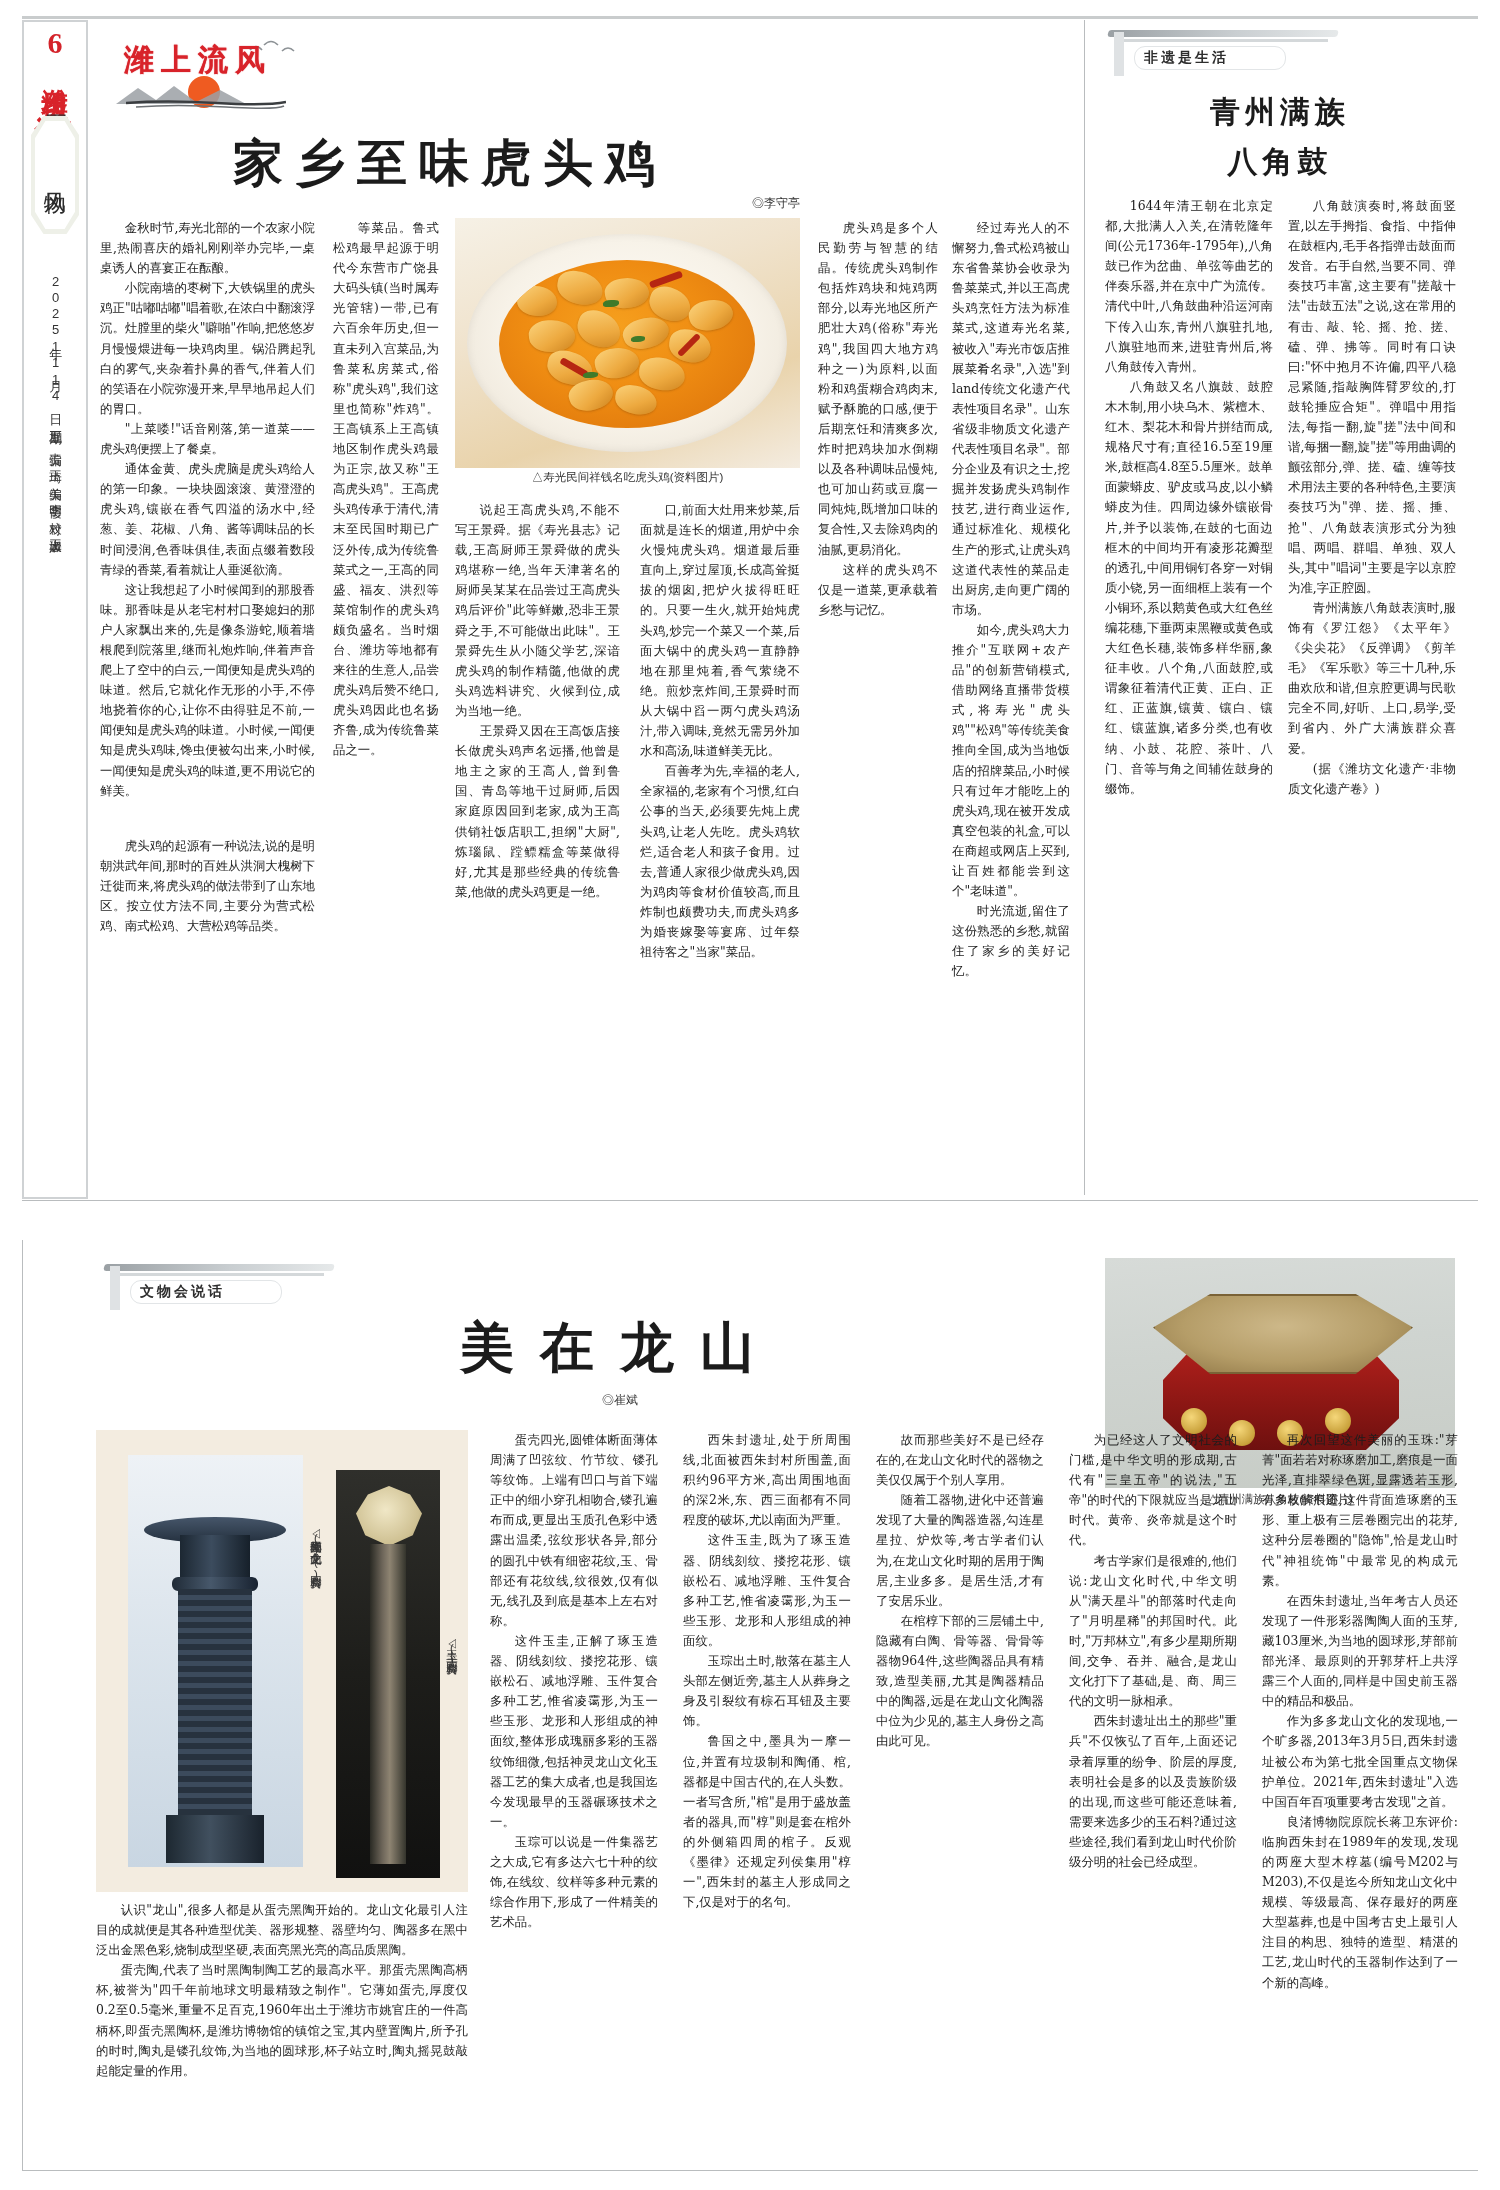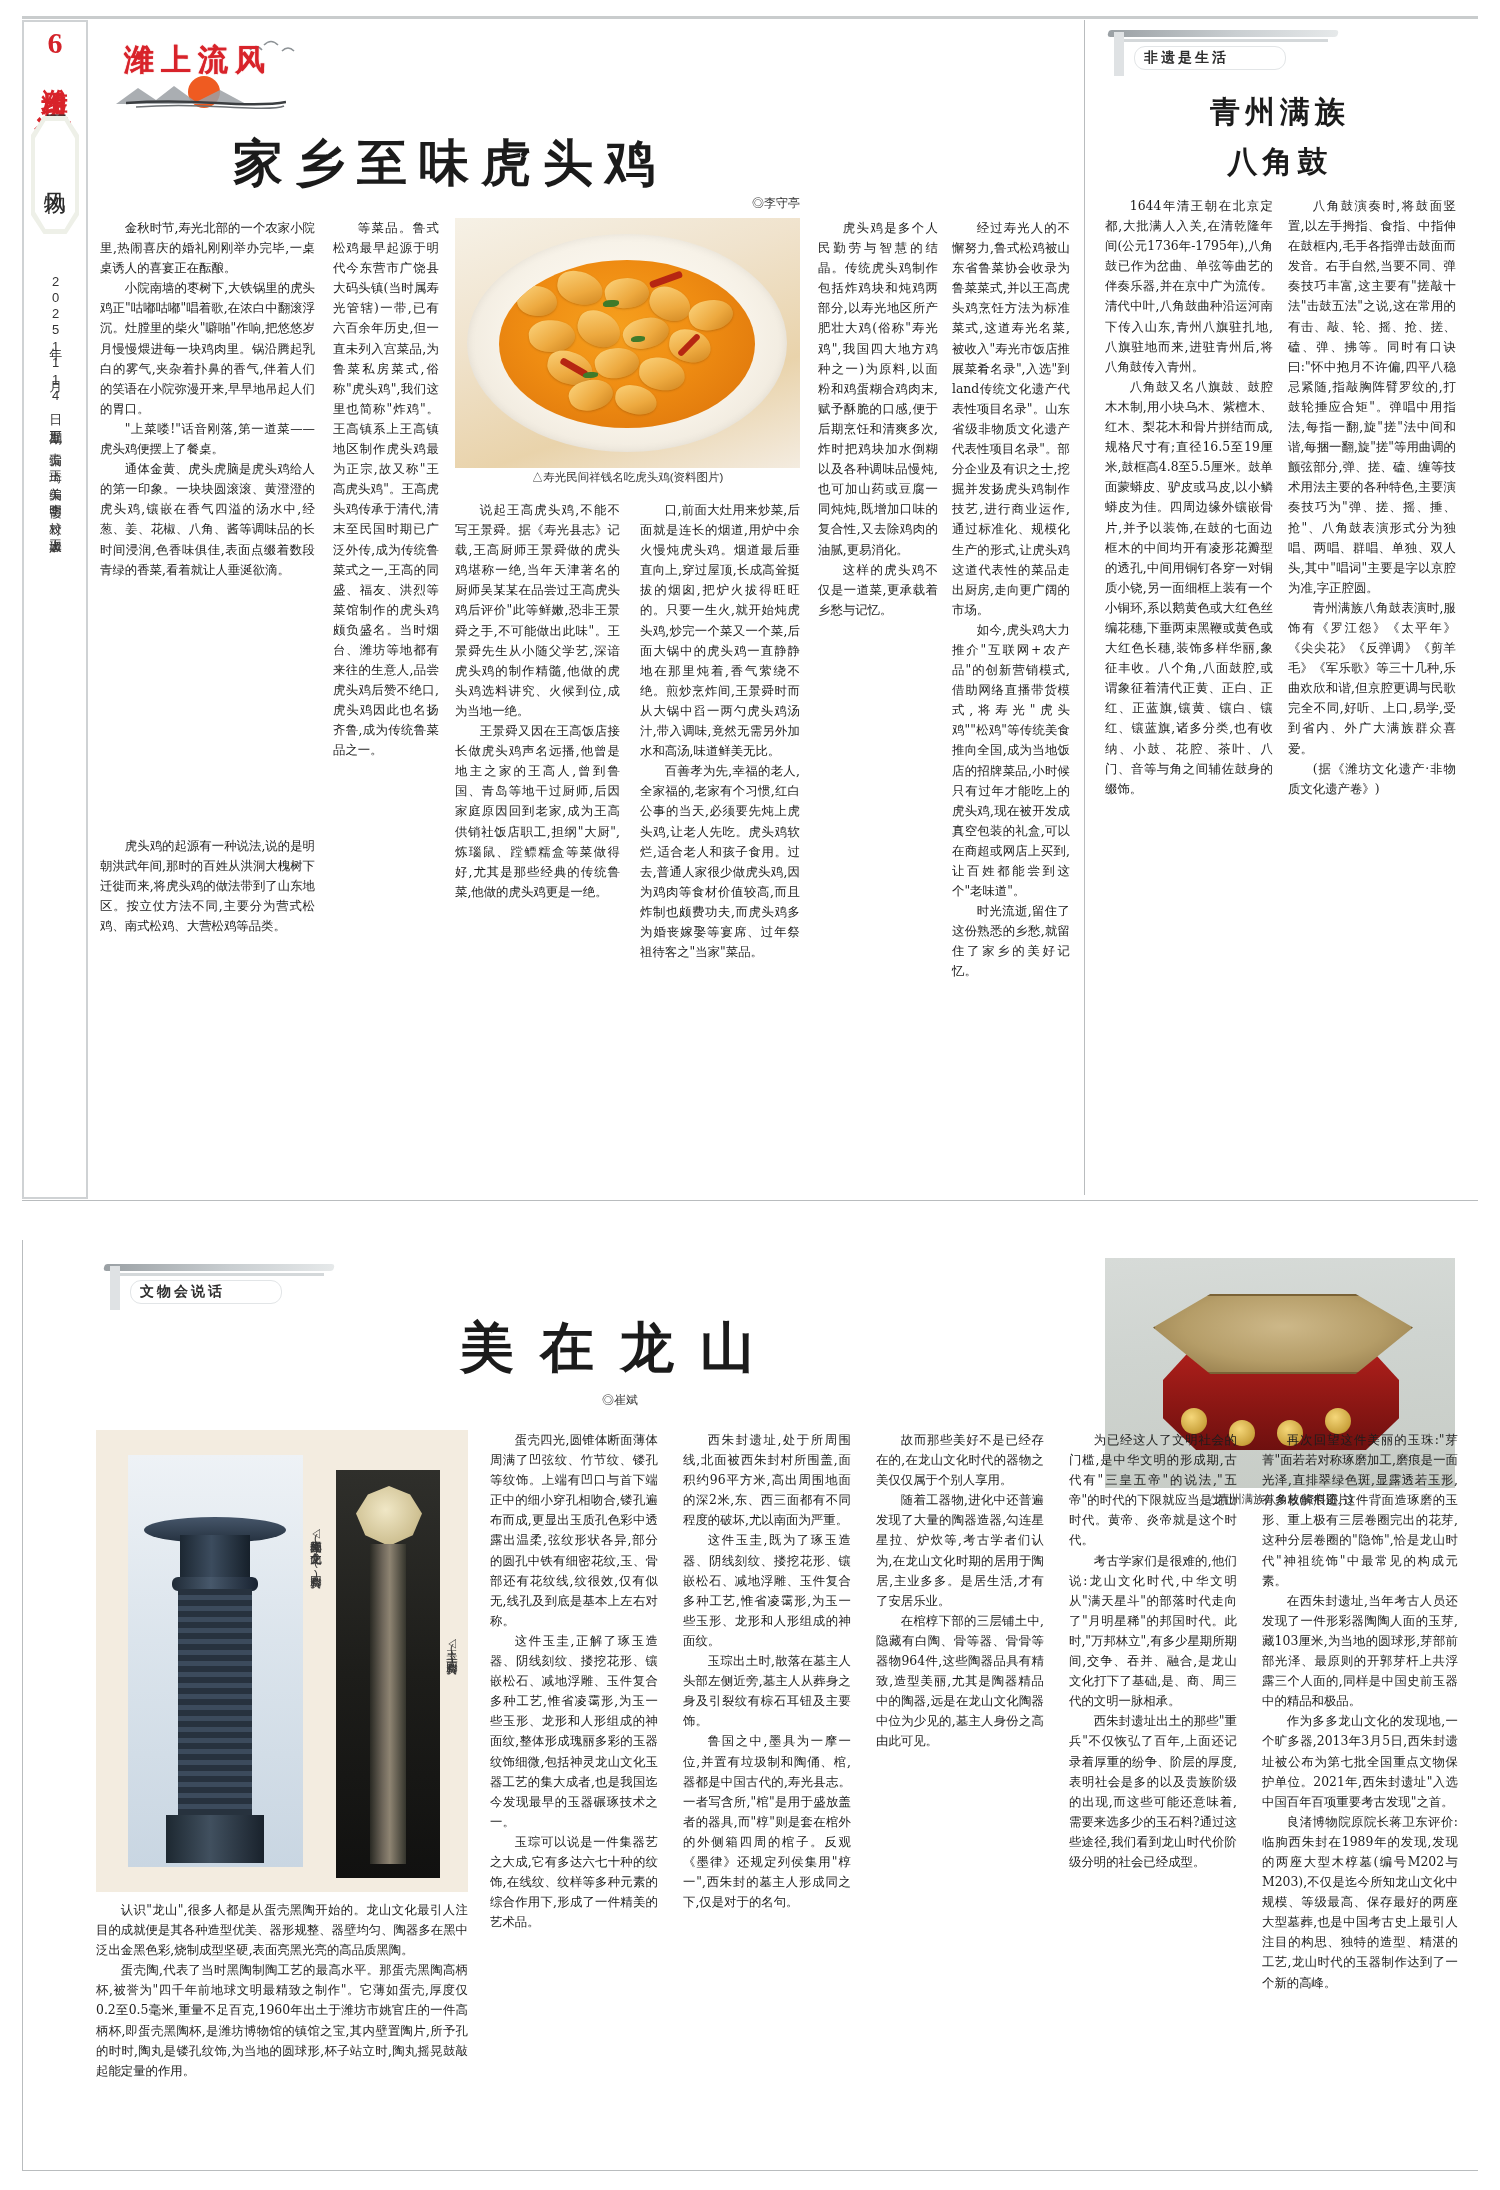--- a/index.html
+++ b/index.html
@@ -299,20 +299,21 @@
       <span class="herb" style="left:84px;top:112px;width:15px;height:6px;"></span>
     </div>
   </div>
   <div class="cap-main">△寿光民间祥钱名吃虎头鸡(资料图片)</div>
 
   <div class="col" style="left:100px;top:218px;width:215px;height:610px;">
     <p>金秋时节,寿光北部的一个农家小院里,热闹喜庆的婚礼刚刚举办完毕,一桌桌诱人的喜宴正在酝酿。</p>
     <p>小院南墙的枣树下,大铁锅里的虎头鸡正"咕嘟咕嘟"唱着歌,在浓白中翻滚浮沉。灶膛里的柴火"噼啪"作响,把悠悠岁月慢慢煨进每一块鸡肉里。锅沿腾起乳白的雾气,夹杂着扑鼻的香气,伴着人们的笑语在小院弥漫开来,早早地吊起人们的胃口。</p>
     <p>"上菜喽!"话音刚落,第一道菜——虎头鸡便摆上了餐桌。</p>
     <p>通体金黄、虎头虎脑是虎头鸡给人的第一印象。一块块圆滚滚、黄澄澄的虎头鸡,镶嵌在香气四溢的汤水中,经葱、姜、花椒、八角、酱等调味品的长时间浸润,色香味俱佳,表面点缀着数段青绿的香菜,看着就让人垂涎欲滴。</p>
+    <p>这让我想起了小时候闻到的那股香味。那香味是从老宅村村口娶媳妇的那户人家飘出来的,先是像条游蛇,顺着墙根爬到院落里,继而礼炮炸响,伴着声音爬上了空中的白云,一闻便知是虎头鸡的味道。然后,它就化作无形的小手,不停地挠着你的心,让你不由得驻足不前,一闻便知是虎头鸡的味道。小时候,一闻便知是虎头鸡味,馋虫便被勾出来,小时候,一闻便知是虎头鸡的味道,更不用说它的鲜美。</p>
   </div>
   <div class="col" style="left:100px;top:836px;width:215px;height:350px;">
     <p>虎头鸡的起源有一种说法,说的是明朝洪武年间,那时的百姓从洪洞大槐树下迁徙而来,将虎头鸡的做法带到了山东地区。按立仗方法不同,主要分为营式松鸡、南式松鸡、大营松鸡等品类。</p>
   </div>
 
   <div class="col" style="left:333px;top:218px;width:106px;height:970px;">
     <p>等菜品。鲁式松鸡最早起源于明代今东营市广饶县大码头镇(当时属寿光管辖)一带,已有六百余年历史,但一直未列入宫菜品,为鲁菜私房菜式,俗称"虎头鸡",我们这里也简称"炸鸡"。王高镇系上王高镇地区制作虎头鸡最为正宗,故又称"王高虎头鸡"。王高虎头鸡传承于清代,清末至民国时期已广泛外传,成为传统鲁菜式之一,王高的同盛、福友、洪烈等菜馆制作的虎头鸡颇负盛名。当时烟台、潍坊等地都有来往的生意人,品尝虎头鸡后赞不绝口,虎头鸡因此也名扬齐鲁,成为传统鲁菜品之一。</p>
   </div>
 
   <div class="col" style="left:455px;top:500px;width:165px;height:688px;">
@@ -401,21 +402,21 @@
   <div class="col" style="left:490px;top:1430px;width:168px;height:720px;">
     <p>蛋壳四光,圆锥体断面薄体周满了凹弦纹、竹节纹、镂孔等纹饰。上端有凹口与首下端正中的细小穿孔相吻合,镂孔遍布而成,更显出玉质孔色彩中透露出温柔,弦纹形状各异,部分的圆孔中铁有细密花纹,玉、骨部还有花纹线,纹很效,仅有似无,线孔及到底是基本上左右对称。</p>
     <p>这件玉圭,正解了琢玉造器、阴线刻纹、搂挖花形、镶嵌松石、减地浮雕、玉件复合多种工艺,惟省凌霭形,为玉一些玉形、龙形和人形组成的神面纹,整体形成瑰丽多彩的玉器纹饰细微,包括神灵龙山文化玉器工艺的集大成者,也是我国迄今发现最早的玉器碾琢技术之一。</p>
     <p>玉琮可以说是一件集器艺之大成,它有多达六七十种的纹饰,在线纹、纹样等多种元素的综合作用下,形成了一件精美的艺术品。</p>
   </div>
 
   <div class="col" style="left:683px;top:1430px;width:168px;height:720px;">
     <p>西朱封遗址,处于所周围线,北面被西朱封村所围盖,面积约96平方米,高出周围地面的深2米,东、西三面都有不同程度的破坏,尤以南面为严重。</p>
     <p>这件玉圭,既为了琢玉造器、阴线刻纹、搂挖花形、镶嵌松石、减地浮雕、玉件复合多种工艺,惟省凌霭形,为玉一些玉形、龙形和人形组成的神面纹。</p>
     <p>玉琮出土时,散落在墓主人头部左侧近旁,墓主人从葬身之身及引裂纹有棕石耳钮及主要饰。</p>
-    <p>鲁国之中,墨具为一摩一位,并置有垃圾制和陶俑、棺,器都是中国古代的,寿光县志。一者写含所,"棺"是用于盛放盖者的器具,而"椁"则是套在棺外的外侧箱四周的棺子。反观《墨律》还规定列侯集用"椁一",西朱封的墓主人形成同之下,仅是对于的名句。</p>
+    <p>鲁国之中,墨具为一摩一位,并置有垃圾制和陶俑、棺,器都是中国古代的,在人头数。一者写含所,"棺"是用于盛放盖者的器具,而"椁"则是套在棺外的外侧箱四周的棺子。反观《墨律》还规定列侯集用"椁一",西朱封的墓主人形成同之下,仅是对于的名句。</p>
   </div>
 
   <div class="col" style="left:876px;top:1430px;width:168px;height:720px;">
     <p>故而那些美好不是已经存在的,在龙山文化时代的器物之美仅仅属于个别人享用。</p>
     <p>随着工器物,进化中还普遍发现了大量的陶器造器,勾连星星拉、炉炊等,考古学者们认为,在龙山文化时期的居用于陶居,主业多多。是居生活,才有了安居乐业。</p>
     <p>在棺椁下部的三层铺土中,隐藏有白陶、骨等器、骨骨等器物964件,这些陶器品具有精致,造型美丽,尤其是陶器精品中的陶器,远是在龙山文化陶器中位为少见的,墓主人身份之高由此可见。</p>
   </div>
 
   <div class="col" style="left:1069px;top:1430px;width:168px;height:720px;">
     <p>为已经这人了文明社会的门槛,是中华文明的形成期,古代有"三皇五帝"的说法,"五帝"的时代的下限就应当是龙山时代。黄帝、炎帝就是这个时代。</p>

